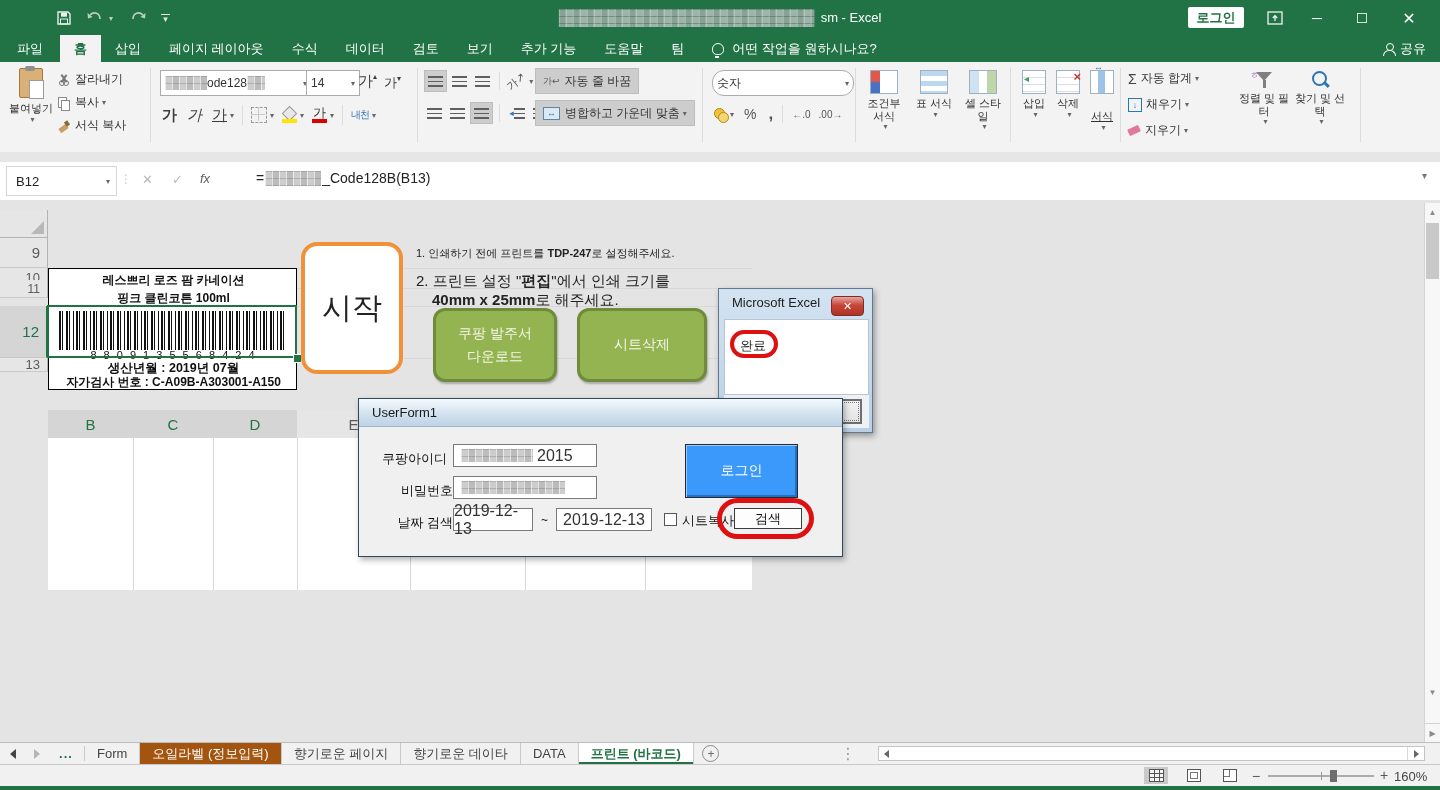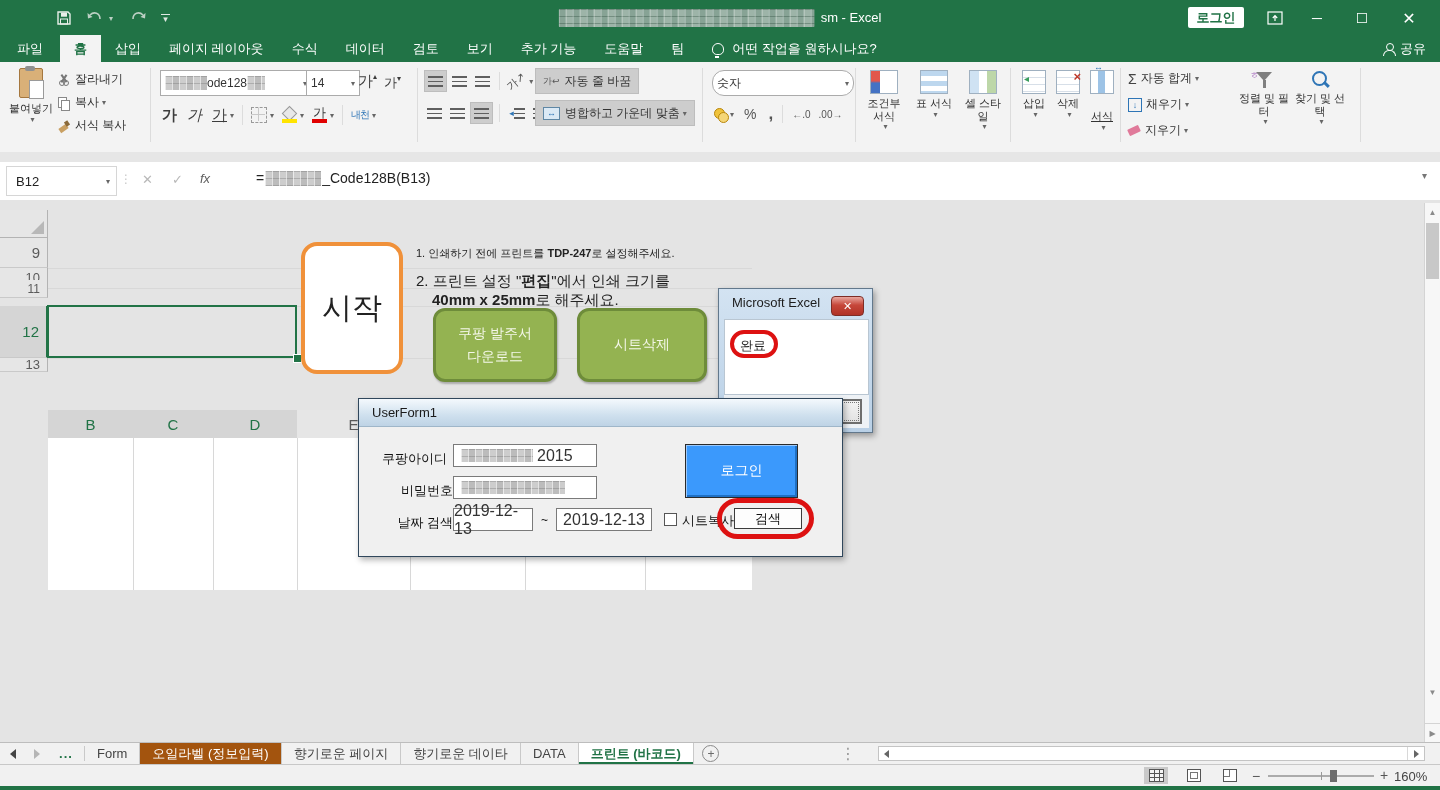--- a/index.html
+++ b/index.html
@@ -442,20 +442,28 @@
       <div class="gl-h" style="top:88px;"></div>
     <div class="gl-h" style="top:106px;"></div>
       <div class="gl-h" style="top:158px;"></div>
 
     <div class="abs rowhdr" style="top:38px;height:30px;">9</div>
     <div class="abs rowhdr" style="top:68px;height:20px;font-size:13px;">10</div>
     <div class="abs rowhdr" style="top:80px;height:18px;font-size:12px;">11</div>
     <div class="abs rowhdr sel" style="top:106px;height:52px;">12</div>
     <div class="abs rowhdr" style="top:158px;height:14px;font-size:13px;">13</div>
 
+    <div class="abs" style="left:48px;top:68px;width:249px;height:122px;border:1.5px solid #000;box-sizing:border-box;background:#fff;">
+      <div class="lbl-t" style="top:3px;font-size:12px;">레스쁘리 로즈 팜 카네이션</div>
+      <div class="lbl-t" style="top:21px;font-size:12px;">핑크 클린코튼 100ml</div>
+      <div class="abs barcode" style="left:10px;top:42px;width:228px;height:39px;"></div>
+      <div class="lbl-t" style="top:80px;font-size:11px;font-weight:normal;letter-spacing:2px;">8 8 0 9 1 3 5 5 6 8 4 2 4</div>
+      <div class="lbl-t" style="top:91px;font-size:12.5px;">생산년월 : 2019년 07월</div>
+      <div class="lbl-t" style="top:105px;font-size:12px;">자가검사 번호 : C-A09B-A303001-A150</div>
+    </div>
 
     <div class="abs" style="left:47px;top:105px;width:250px;height:53px;border:2px solid #217346;box-sizing:border-box;"></div>
     <div class="abs" style="left:293px;top:154px;width:7px;height:7px;background:#217346;border:1px solid #fff;"></div>
 
     <div class="abs ctr" style="left:301px;top:42px;width:102px;height:132px;background:#fff;border:4px solid #F0913A;border-radius:16px;box-sizing:border-box;font-size:30px;color:#222;">시작</div>
 
     <div class="abs" style="left:416px;top:46px;width:334px;font-size:11px;color:#222;">
       <span>1. 인쇄하기 전에 프린트를 </span><b>TDP-247</b><span>로 설정해주세요.</span>
     </div>
     <div class="abs" style="left:416px;top:72px;width:334px;font-size:15px;color:#222;line-height:1.25;">

